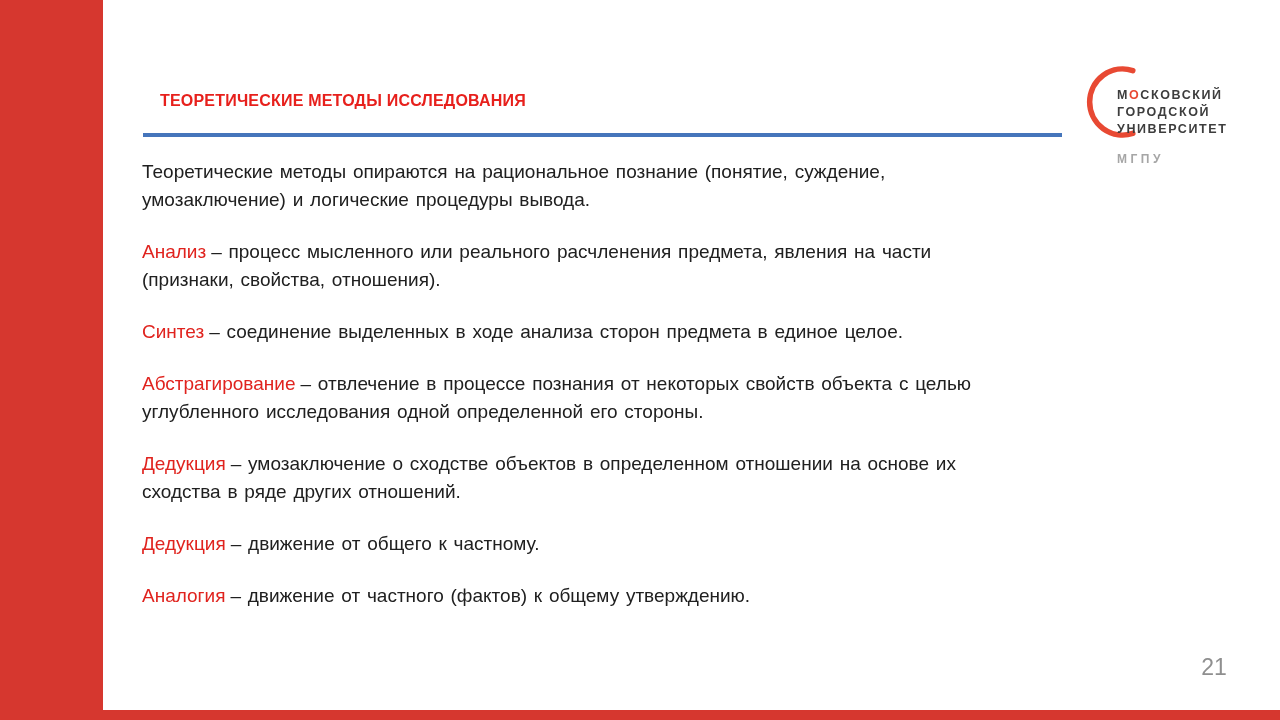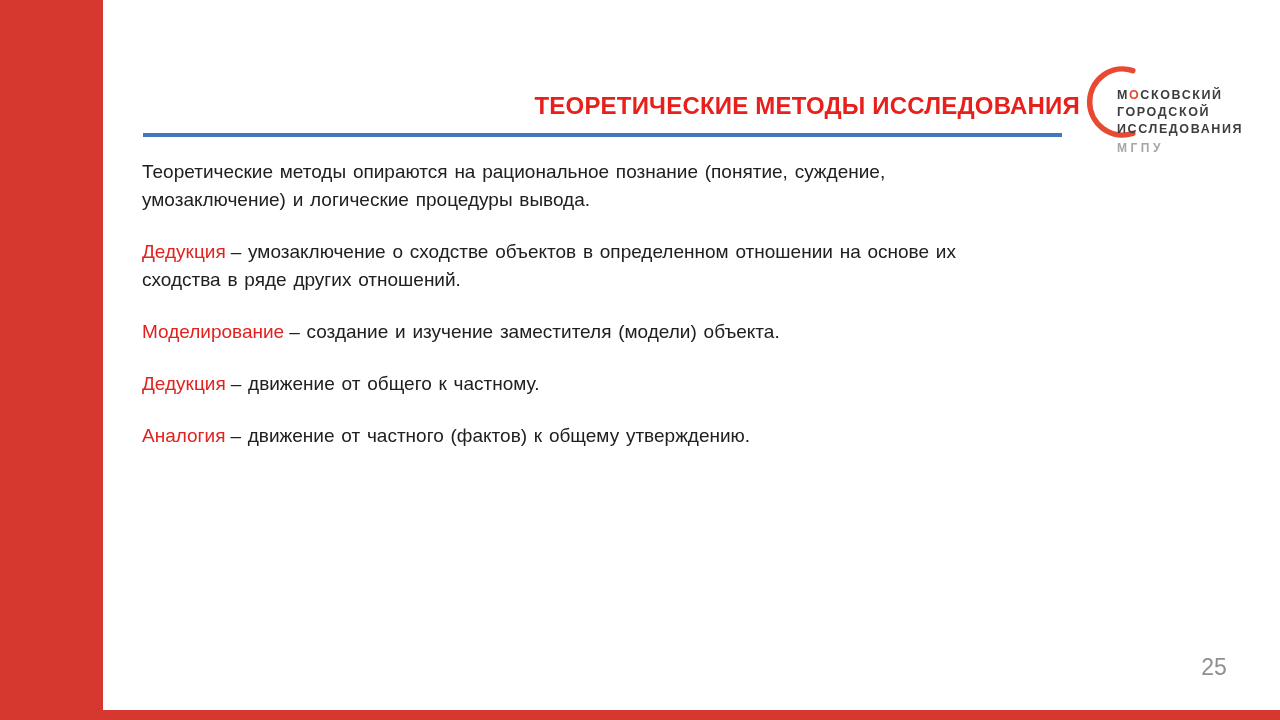--- a/index.html
+++ b/index.html
@@ -3,32 +3,32 @@
 <meta charset="utf-8">
 <style>
   html,body{margin:0;padding:0;}
   body{width:1280px;height:720px;overflow:hidden;background:#ffffff;
        font-family:"Liberation Sans","DejaVu Sans",sans-serif;}
   .slide{position:relative;width:1280px;height:720px;background:#ffffff;}
 
   .left-bar{position:absolute;left:0;top:0;width:103px;height:720px;background:#d6372f;}
   .bottom-bar{position:absolute;left:0;top:710px;width:1280px;height:10px;background:#d6372f;}
 
-  .title{position:absolute;left:160px;top:92px;width:920px;text-align:right;
-         font-size:24px;font-weight:bold;color:#e7201c;letter-spacing:0.2px;}
+  .title{position:absolute;left:160px;top:92px;width:920px;text-align:left;
+         font-size:16px;font-weight:bold;color:#e7201c;letter-spacing:0.2px;}
   .title-rule{position:absolute;left:143px;top:133px;width:919px;height:4px;background:#4575bb;}
 
   .logo{position:absolute;left:1085px;top:60px;width:190px;height:110px;}
   .logo-arc{position:absolute;left:0;top:3px;width:78px;height:78px;}
   .logo-text{position:absolute;left:32px;top:27px;}
   .logo-line{font-size:12.5px;font-weight:bold;color:#3d3d3d;letter-spacing:1.6px;
              line-height:17px;white-space:nowrap;}
   .logo-line .red-o{color:#e84933;}
   .logo-abbr{font-size:12px;font-weight:bold;color:#a6a6a6;letter-spacing:3.5px;
-             line-height:18px;margin-top:1px;}
+             line-height:18px;margin-top:12px;}
 
   .content{position:absolute;left:138px;top:158px;width:1120px;color:#202020;
            font-size:19px;line-height:28px;word-spacing:1.5px;}
   .para{margin:0 0 24px 4px;}
   .term{color:#e0231e;}
   .term:not(:empty){margin-right:5px;}
   .ptext{white-space:pre-line;}
 
   .page-num{position:absolute;left:1192px;top:654px;width:44px;text-align:center;
             font-size:23px;color:#8f8f8f;}
@@ -44,30 +44,34 @@
   <div class="title">ТЕОРЕТИЧЕСКИЕ МЕТОДЫ ИССЛЕДОВАНИЯ</div>
   <div class="title-rule"></div>
 
   <div class="logo">
     <svg class="logo-arc" viewBox="0 0 78 78" xmlns="http://www.w3.org/2000/svg">
       <path d="M 47.8 7.6 A 33 33 0 1 0 47.8 70.4" fill="none" stroke="#e84933" stroke-width="5.5" stroke-linecap="round"></path>
     </svg>
     <div class="logo-text">
       <div class="logo-line"><span>М</span><span class="red-o">О</span><span>СКОВСКИЙ</span></div>
       <div class="logo-line">ГОРОДСКОЙ</div>
-      <div class="logo-line">ИССЛЕДОВАНИЯ</div>
+      <div class="logo-line">УНИВЕРСИТЕТ</div>
       <div class="logo-abbr">МГПУ</div>
     </div>
   </div>
 
   <div class="content">
     <p class="para"><span class="term"></span><span class="ptext">Теоретические методы опираются на рациональное познание (понятие, суждение,
 умозаключение) и логические процедуры вывода.</span></p>
+    <p class="para"><span class="term">Анализ</span><span class="ptext">– процесс мысленного или реального расчленения предмета, явления на части
+(признаки, свойства, отношения).</span></p>
+    <p class="para"><span class="term">Синтез</span><span class="ptext">– соединение выделенных в ходе анализа сторон предмета в единое целое.</span></p>
+    <p class="para"><span class="term">Абстрагирование</span><span class="ptext">– отвлечение в процессе познания от некоторых свойств объекта с целью
+углубленного исследования одной определенной его стороны.</span></p>
     <p class="para"><span class="term">Дедукция</span><span class="ptext">– умозаключение о сходстве объектов в определенном отношении на основе их
 сходства в ряде других отношений.</span></p>
-    <p class="para"><span class="term">Моделирование</span><span class="ptext">– создание и изучение заместителя (модели) объекта.</span></p>
     <p class="para"><span class="term">Дедукция</span><span class="ptext">– движение от общего к частному.</span></p>
     <p class="para"><span class="term">Аналогия</span><span class="ptext">– движение от частного (фактов) к общему утверждению.</span></p>
   </div>
 
-  <div class="page-num">25</div>
+  <div class="page-num">21</div>
 
 </div>
 
 </body></html>

